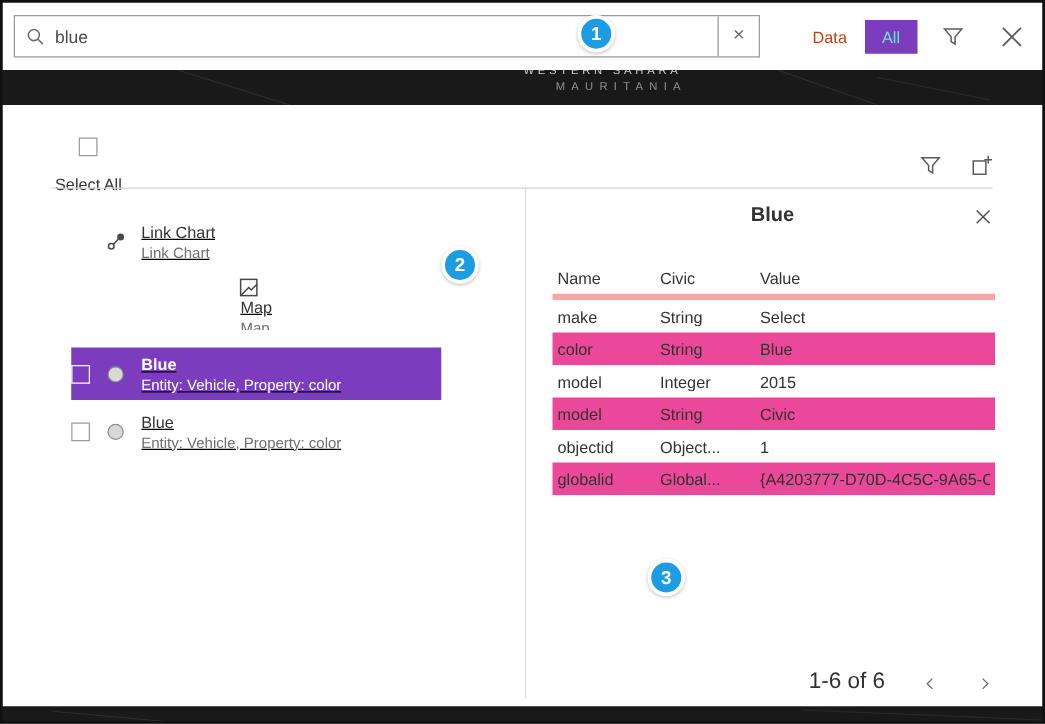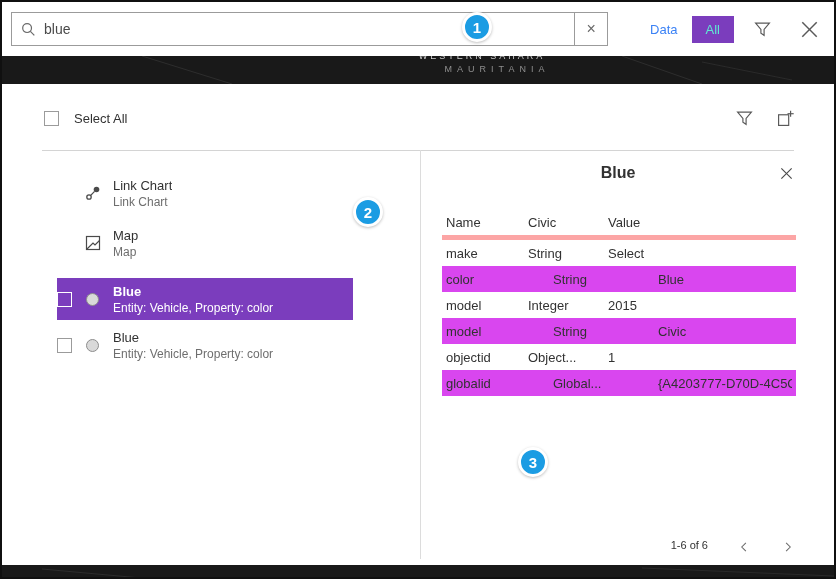--- a/index.html
+++ b/index.html
@@ -20,58 +20,58 @@
   .map-label.upper{left:390px;top:49px;width:180px;font-size:9px;letter-spacing:3px;color:#cfcfcf;}
   .map-label.country{left:420px;top:62px;width:150px;font-size:9px;letter-spacing:5px;color:#8f8f8f;}
 
   
   .topbar{position:absolute;top:0;left:0;right:0;height:54px;background:#fff;z-index:10;display:flex;align-items:center;}
   .searchbox{margin-left:9px;width:608px;height:34px;border:1px solid var(--border-gray);display:flex;align-items:center;background:#fff;}
   .search-icon{margin:0 8px 0 9px;display:flex;}
   .search-input{flex:1;border:none;outline:none;font-size:14px;color:#4a4a4a;height:100%;font-family:inherit;background:transparent;}
   .clear-btn{width:33px;height:100%;border-left:1px solid var(--border-gray);display:flex;align-items:center;justify-content:center;font-size:16px;color:#6a6a6a;cursor:pointer;}
   .segmented{display:flex;margin-left:28px;height:27px;}
-  .seg{padding:0 14px;display:flex;align-items:center;font-size:13px;color:#3b82f6;cursor:pointer;}
+  .seg{padding:0 14px;display:flex;align-items:center;font-size:13px;color:#c2410c;cursor:pointer;}
   .seg.active{background:var(--purple);color:#5eead4;}
   .topbar-filter{margin-left:16px;display:flex;cursor:pointer;padding:4px;}
   .topbar-close{margin-left:22px;margin-right:12px;display:flex;cursor:pointer;padding:2px;}
 
   
   .panel{position:absolute;left:0;right:0;top:82px;bottom:12px;background:#fff;z-index:10;}
   .panel-header{position:absolute;top:26px;left:42px;right:40px;display:flex;align-items:center;justify-content:space-between;}
-  .select-all{display:flex;align-items:center;gap:15px;cursor:pointer;}
+  .select-all{display:flex;align-items:center;gap:15px;cursor:pointer;flex-direction:column;}
   .select-all-label{font-size:13px;color:var(--txt);}
   .checkbox{width:15px;height:15px;border:1px solid var(--border-gray);background:#fff;cursor:pointer;flex:none;}
   .header-actions{display:flex;gap:24px;align-items:center;}
   .header-actions > div{display:flex;cursor:pointer;}
   .hr{position:absolute;top:66px;left:40px;right:40px;height:1px;background:#d4d4d4;}
   .vr{position:absolute;left:418px;top:66px;bottom:6px;width:1px;background:#dcdcdc;}
 
   
   .item{position:absolute;left:55px;width:296px;height:42px;display:flex;align-items:center;cursor:pointer;}
   .cb-slot{width:16px;margin-right:11px;display:flex;}
   .icon-slot{width:17px;margin-right:12px;display:flex;justify-content:center;}
-  .texts{display:flex;flex-direction:column;gap:2px;overflow:hidden;}
+  .texts{display:flex;flex-direction:column;gap:2px;overflow:hidden;text-decoration:underline;}
   .item-title{font-size:13px;color:var(--txt);white-space:nowrap;}
   .item-sub{font-size:12px;color:var(--txt-gray);white-space:nowrap;}
   .item.selected{background:var(--purple);}
   .item.selected .item-title{color:#fff;font-weight:bold;}
   .item.selected .item-sub{color:#fff;}
   .item.selected .checkbox{border-color:#fff;background:transparent;}
   .entity-dot{width:13px;height:13px;border-radius:50%;border:1.5px solid #8d8d8d;background:#d9d9d9;}
 
   
   .detail-title{position:absolute;left:440px;right:40px;top:80px;text-align:center;font-size:16px;font-weight:bold;color:var(--txt);}
   .detail-close{position:absolute;right:40px;top:82px;display:flex;cursor:pointer;}
   .table{position:absolute;left:440px;right:38px;top:126px;font-size:13px;color:var(--txt);}
   .trow{display:grid;grid-template-columns:82px 80px 1fr;align-items:center;height:26px;padding:0 4px;}
   .trow.thead{height:30px;border-bottom:5px solid #fca5a5;}
-  .trow.alt{background:#d946ef;gap:25px;}
+  .trow.alt{background:#ec4899;}
   .td{overflow:hidden;white-space:nowrap;text-overflow:clip;}
-  .pagination{position:absolute;right:38px;bottom:10px;display:flex;align-items:flex-start;gap:28px;font-size:11px;color:var(--txt);}
+  .pagination{position:absolute;right:38px;bottom:10px;display:flex;align-items:flex-end;gap:28px;font-size:18px;color:var(--txt);}
   .page-chev{display:flex;cursor:pointer;padding:2px;}
 
   
   .annot{position:absolute;z-index:30;width:30px;height:30px;border-radius:50%;background:var(--annot-blue);border:3px solid #fff;color:#fff;font-weight:bold;font-size:15px;display:flex;align-items:center;justify-content:center;box-shadow:0 1px 3px rgba(0,0,0,0.25);}
   .annot.a1{left:460px;top:10px;}
   .annot.a2{left:351px;top:195px;}
   .annot.a3{left:516px;top:445px;}
 </style>
 </head>
 <body>
@@ -148,21 +148,21 @@
             <circle cx="11.5" cy="4.5" r="2.8" fill="#4a4a4a"></circle>
             <line x1="5.7" y1="10.4" x2="9.6" y2="6.4" stroke="#4a4a4a" stroke-width="1.3"></line>
           </svg>
       </span>
       <span class="texts">
         <span class="item-title">Link Chart</span>
         <span class="item-sub">Link Chart</span>
       </span>
     </div>
 
-    <div class="item" style="top:138px;">
+    <div class="item" style="top:138px;flex-direction:column;">
       <span class="cb-slot"></span>
       <span class="icon-slot">
         <svg width="16" height="16" viewBox="0 0 16 16">
             <rect x="1.5" y="1.5" width="13" height="13" fill="none" stroke="#4a4a4a" stroke-width="1.2"></rect>
             <path d="M1.5 14.5 L8 8 l2 2 L14.5 5.5" fill="none" stroke="#4a4a4a" stroke-width="1.2"></path>
           </svg>
       </span>
       <span class="texts">
         <span class="item-title">Map</span>
         <span class="item-sub">Map</span>

